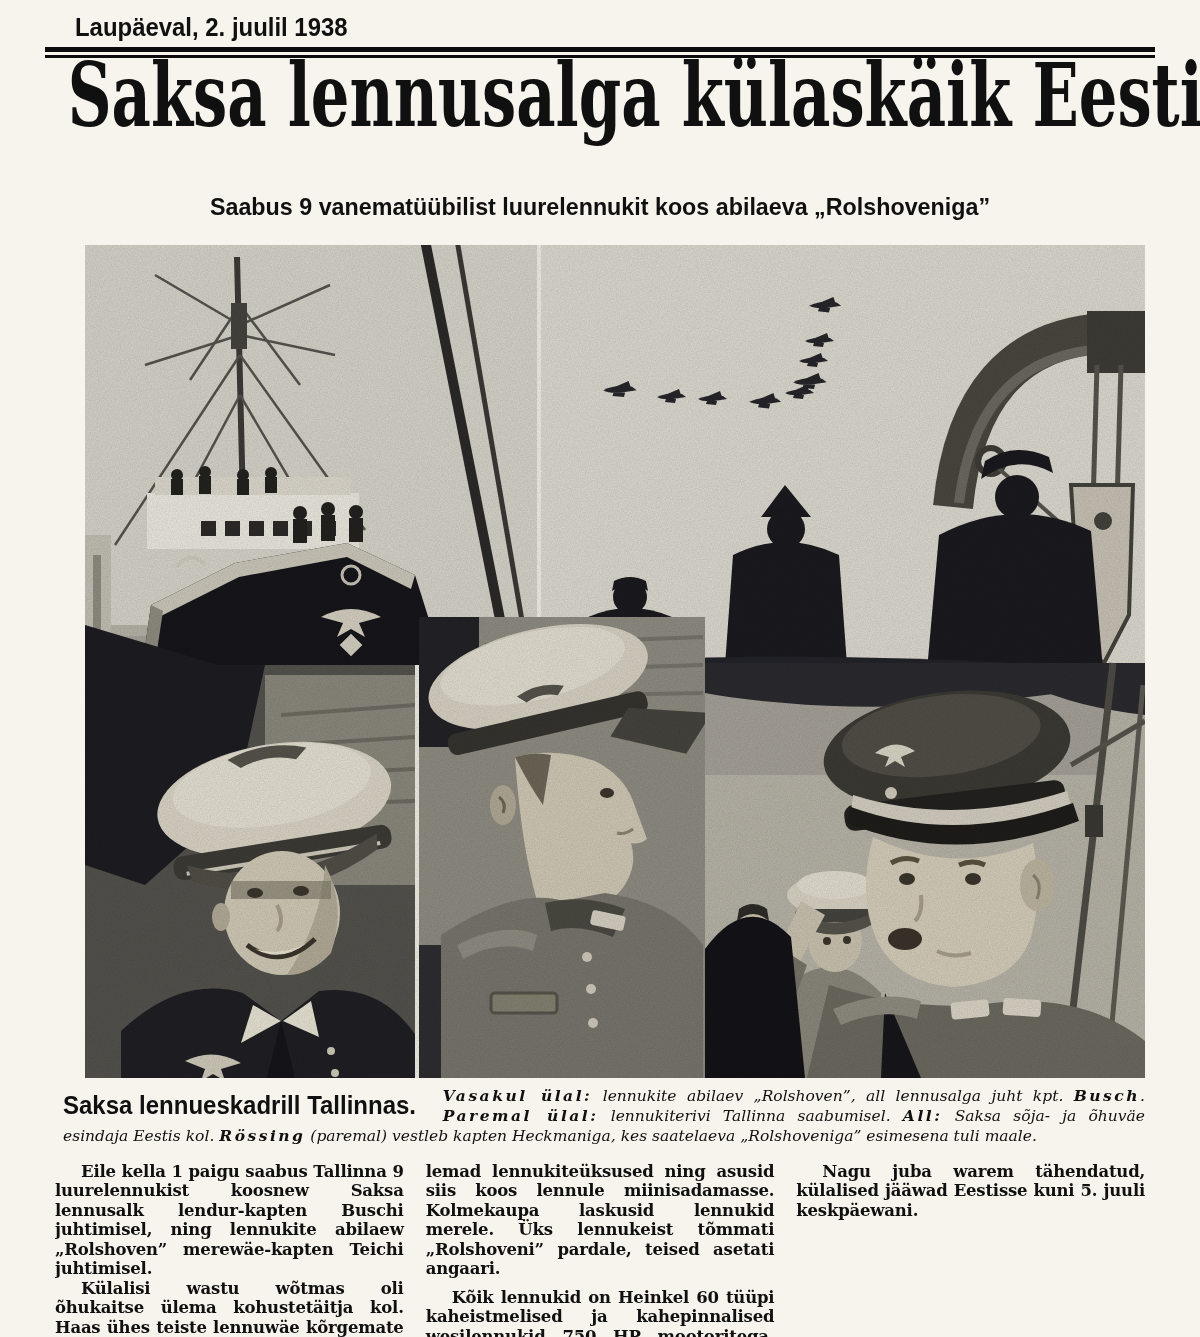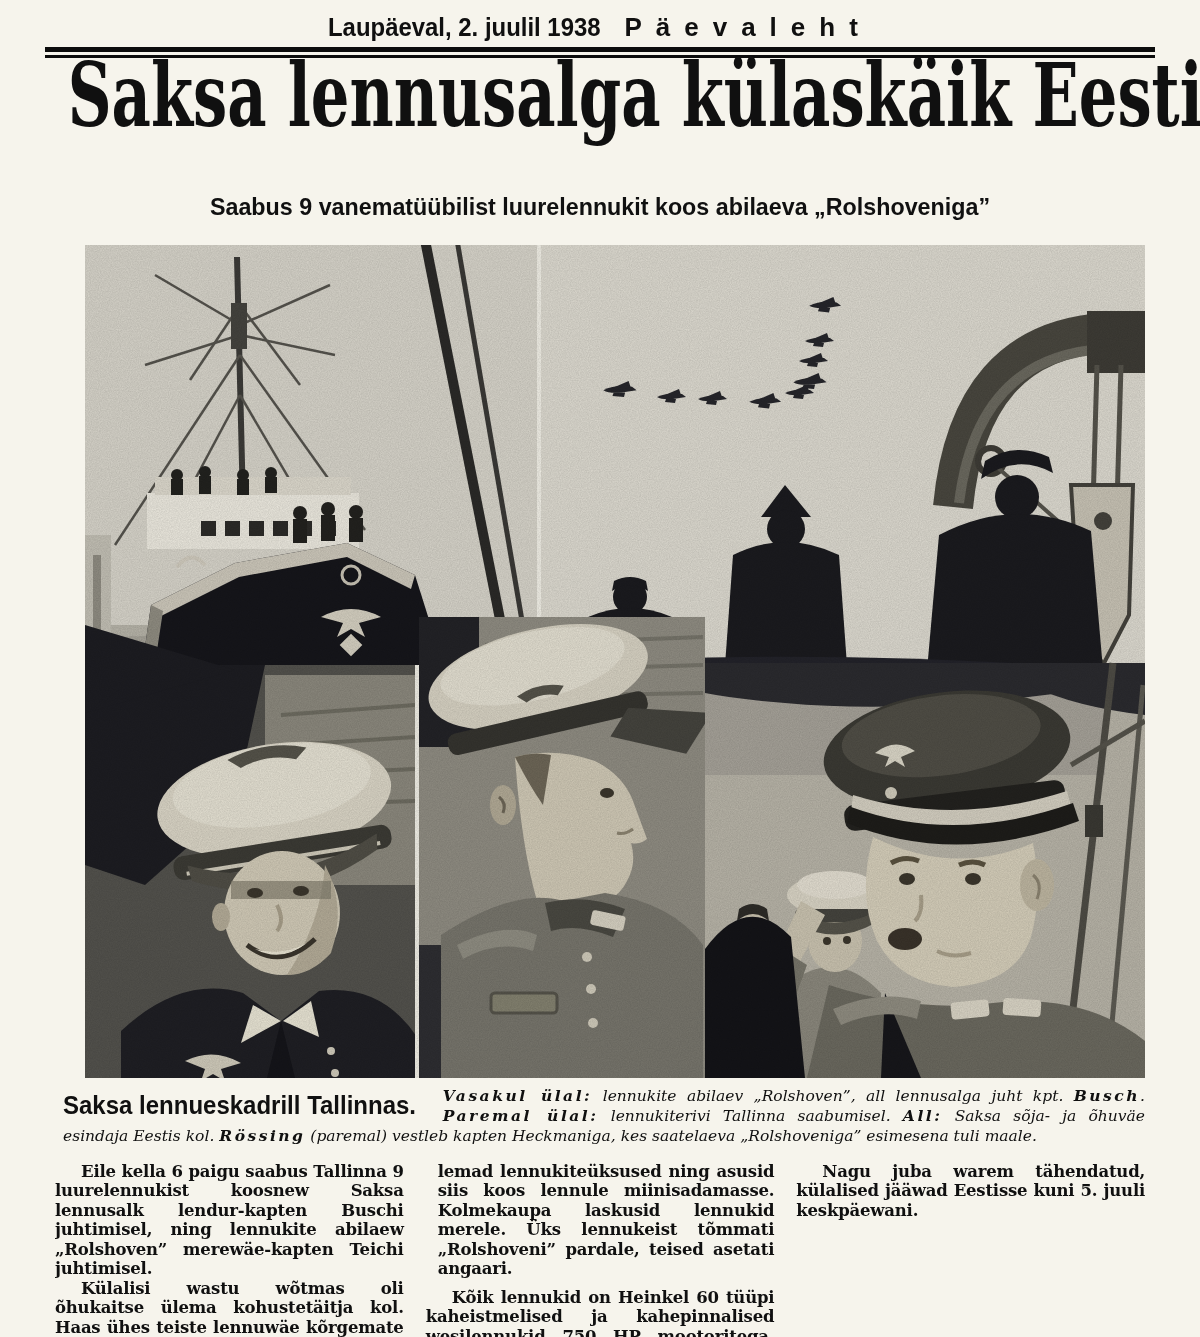--- a/index.html
+++ b/index.html
@@ -5,21 +5,21 @@
   html,body{margin:0;padding:0;}
   body{
     width:1200px;height:1337px;overflow:hidden;
     background:#f6f4ec;color:#101010;
     font-family:"Liberation Sans",sans-serif;
     position:relative;
   }
   .page{padding:0 55px;}
 
   
-  .masthead{display:flex;justify-content:center;align-items:flex-end;
+  .masthead{display:flex;justify-content:flex-start;align-items:flex-end;
     padding:12px 20px 2px 20px;}
   .m-date{font-size:26px;font-weight:bold;letter-spacing:0px;
     transform:scaleX(.92);transform-origin:left bottom;}
   .m-paper{font-size:26px;font-weight:bold;letter-spacing:14px;white-space:nowrap;}
   .rule-thick{height:5px;background:#0c0c0c;margin:2px 0 0 -10px;width:1110px;}
   .rule-thin{height:3px;background:#0c0c0c;margin:3px 0 0 -10px;width:1110px;}
 
   
   .headline{height:104px;text-align:center;margin-top:10px;}
   .headline span{
@@ -43,31 +43,30 @@
     font-style:normal;font-weight:bold;font-size:25px;line-height:38px;
     padding-right:12px;transform:scaleX(.96);transform-origin:left center;}
   .ltr{letter-spacing:2.5px;font-weight:bold;}
 
   
   .columns{display:flex;gap:22px;margin-top:10px;height:208px;overflow:hidden;
     font-family:"DejaVu Serif",serif;font-weight:bold;font-size:16.5px;
     line-height:19.5px;text-align:justify;letter-spacing:-0.2px;}
   .col{flex:1;}
   .col p{margin:0;text-indent:26px;}
-  .col p.noindent{text-indent:0;margin-left:12px;}
+  .col p.noindent{text-indent:0;}
   .col.spaced p + p{margin-top:9px;}
 </style>
 </head>
 <body>
 
 <div class="page">
 
   <div class="masthead">
     <span class="m-date">Laupäeval, 2. juulil 1938</span>
-    <span class="m-paper">Päevaleht</span>
   </div>
   <div class="rule-thick"></div>
   <div class="rule-thin"></div>
 
   <h1 class="headline"><span>Saksa lennusalga külaskäik Eestisse</span></h1>
   <h2 class="subheadline">Saabus 9 vanematüübilist luurelennukit koos abilaeva „Rolshoveniga”</h2>
 
   <figure class="photo">
     <svg width="1060" height="833" viewBox="0 0 1060 833">
       <defs>
@@ -340,21 +339,21 @@
     </svg>
   </figure>
 
   <p class="caption">
     <span class="cap-lead">Saksa lennueskadrill Tallinnas.</span>
     <span class="ltr">Vasakul ülal:</span><span> lennukite abilaev „Rolshoven”, all lennusalga juht kpt. </span><span class="ltr">Busch</span><span>. </span><span class="ltr">Paremal ülal:</span><span> lennukiterivi Tallinna saabumisel. </span><span class="ltr">All:</span><span> Saksa sõja- ja õhuväe esindaja Eestis kol. </span><span class="ltr">Rössing</span><span> (paremal) vestleb kapten Heckmaniga, kes saatelaeva „Rolshoveniga” esimesena tuli maale.</span>
   </p>
 
   <div class="columns">
     <div class="col">
-      <p>Eile kella 6 paigu saabus Tallinna 9 luurelennukist koosnew Saksa lennusalk lendur-kapten Buschi juhtimisel, ning lennukite abilaew „Rolshoven” merewäe-kapten Teichi juhtimisel.</p>
+      <p>Eile kella 1 paigu saabus Tallinna 9 luurelennukist koosnew Saksa lennusalk lendur-kapten Buschi juhtimisel, ning lennukite abilaew „Rolshoven” merewäe-kapten Teichi juhtimisel.</p>
       <p>Külalisi wastu wõtmas oli õhukaitse ülema kohustetäitja kol. Haas ühes teiste lennuwäe kõrgemate ohwitseridega, ning Saksa saatkonna esindajad koos sõjawäelise esindajaga.</p>
 
     </div>
     <div class="col spaced">
       <p class="noindent">lemad lennukiteüksused ning asusid siis koos lennule miinisadamasse. Kolmekaupa laskusid lennukid merele. Üks lennukeist tõmmati „Rolshoveni” pardale, teised asetati angaari.</p>
       <p>Kõik lennukid on Heinkel 60 tüüpi kaheistmelised ja kahepinnalised wesilennukid 750 HP mootoritega. Tüübilt on need õige wanad.</p>
 
     </div>
     <div class="col">
       <p>Nagu juba warem tähendatud, külalised jääwad Eestisse kuni 5. juuli keskpäewani.</p>

